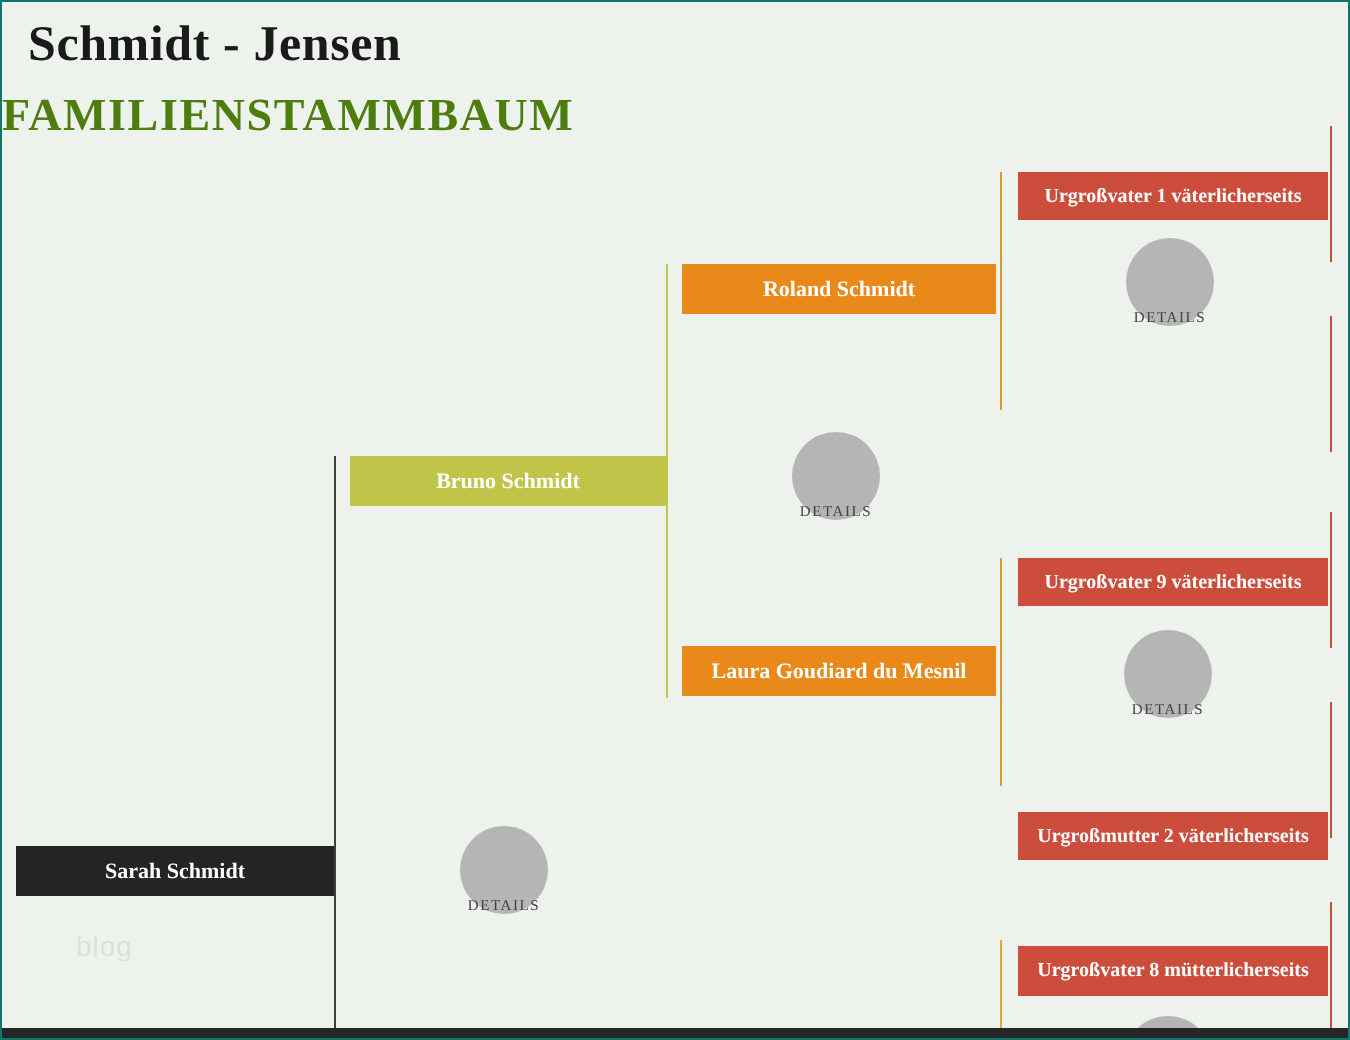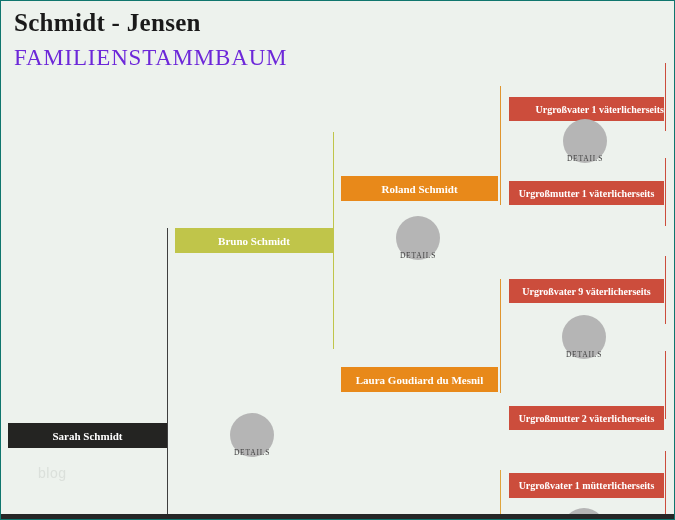--- a/index.html
+++ b/index.html
@@ -11,34 +11,34 @@
     background:var(--color-background,#EDF2ED);
     font-family:"Liberation Serif","DejaVu Serif",serif;
     overflow:hidden;
   }
   .title{
     position:absolute;left:13px;top:8px;
     font-size:25px;font-weight:700;color:#1a1a1a;
     letter-spacing:0.3px;white-space:nowrap;
   }
   .subtitle{
-    position:absolute;left:13px;top:44px;
-    font-size:23px;font-weight:400;color:#6d28d9;
+    position:absolute;left:0;top:44px;
+    font-size:23px;font-weight:700;color:#4d7c0f;
     letter-spacing:0.8px;white-space:nowrap;
   }
   .node{
     position:absolute;
     display:flex;align-items:center;justify-content:center;
     color:#ffffff;font-weight:700;
     white-space:nowrap;overflow:hidden;
     cursor:pointer;
   }
   .node-root{background:var(--color-root-box,#242422);font-size:11px;}
   .node-parent{background:var(--color-parent-box,#C0C54A);font-size:11px;}
-  .node-grandparent{background:var(--color-grandparent-box,#E8891A);font-size:11px;margin-top:44px;}
+  .node-grandparent{background:var(--color-grandparent-box,#E8891A);font-size:11px;}
   .node-ggp{background:var(--color-great-grandparent-box,#CC4D3C);font-size:10px;}
   .vline{position:absolute;width:1.5px;}
   .vline-root{background:var(--color-connector-root,#3F3F3F);}
   .vline-parent{background:var(--color-connector-parent,#C0C54A);}
   .vline-grandparent{background:var(--color-connector-grandparent,#E0952F);}
   .vline-grandparent-light{background:var(--color-connector-maternal,#DFA43C);}
   .vline-ggp{background:var(--color-connector-great-grandparent,#CC4D3C);}
   .details{
     position:absolute;width:44px;height:44px;border-radius:50%;
     background:var(--color-details-circle,#B5B5B5);
@@ -84,38 +84,35 @@
   </div>
 
   <div class="node node-grandparent" style="left:340px;top:131px;width:157px;height:25px;">
     <span>Roland Schmidt</span>
   </div>
 
   <div class="node node-grandparent" style="left:340px;top:322px;width:157px;height:25px;text-align:right;">
     <span>Laura Goudiard du Mesnil</span>
   </div>
 
-  <div class="node node-ggp" style="left:508px;top:96px;width:155px;height:24px;justify-content:flex-end;">
+  <div class="node node-ggp" style="left:508px;top:85px;width:155px;height:24px;">
     <span>Urgroßvater 1 väterlicherseits</span>
   </div>
 
-  <div class="node node-ggp" style="left:508px;top:180px;width:155px;height:24px;">
-    <span>Urgroßmutter 1 väterlicherseits</span>
-  </div>
 
   <div class="node node-ggp" style="left:508px;top:278px;width:155px;height:24px;">
     <span>Urgroßvater 9 väterlicherseits</span>
   </div>
 
   <div class="node node-ggp" style="left:508px;top:373px;width:155px;height:24px;margin-top:32px;">
     <span>Urgroßmutter 2 väterlicherseits</span>
   </div>
 
   <div class="node node-ggp" style="left:508px;top:472px;width:155px;height:25px;">
-    <span>Urgroßvater 1 mütterlicherseits</span>
+    <span>Urgroßvater 8 mütterlicherseits</span>
   </div>
 
   <div class="details" style="left:562px;top:118px;">
     <span>DETAILS</span>
   </div>
   <div class="details" style="left:395px;top:215px;">
     <span>DETAILS</span>
   </div>
   <div class="details" style="left:561px;top:314px;">
     <span>DETAILS</span>

